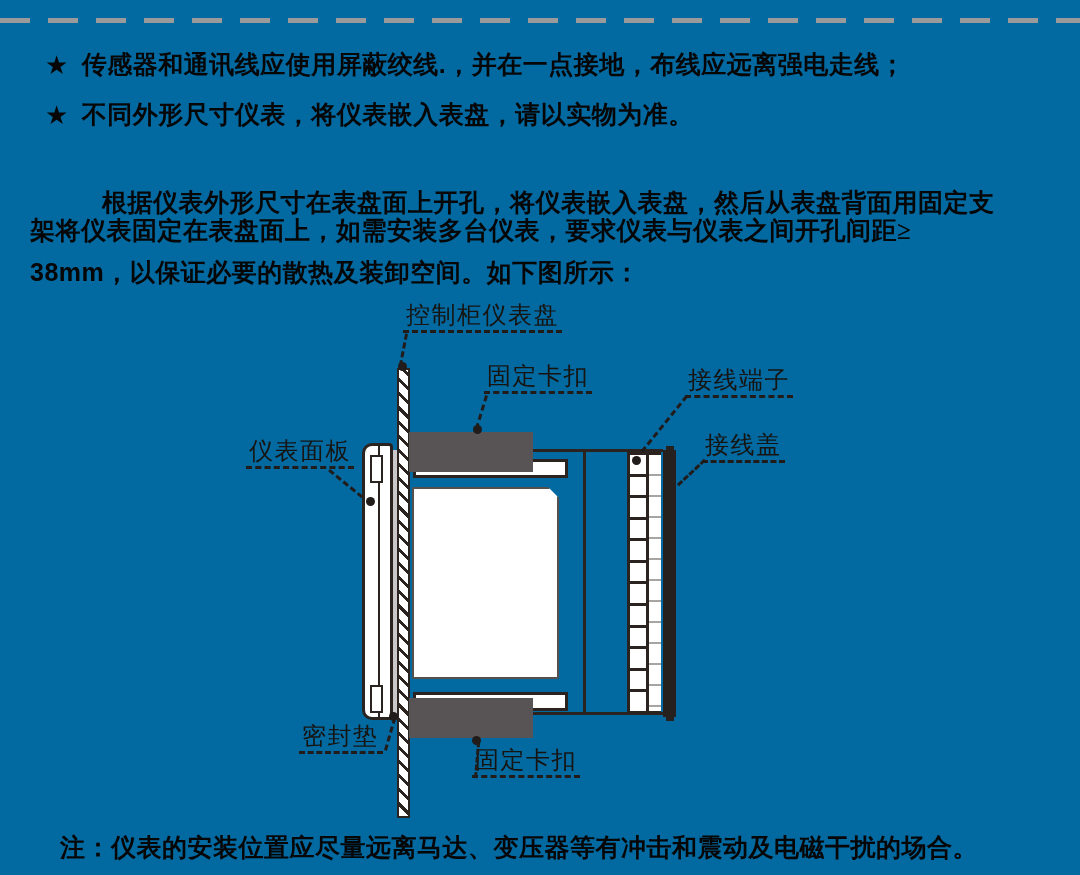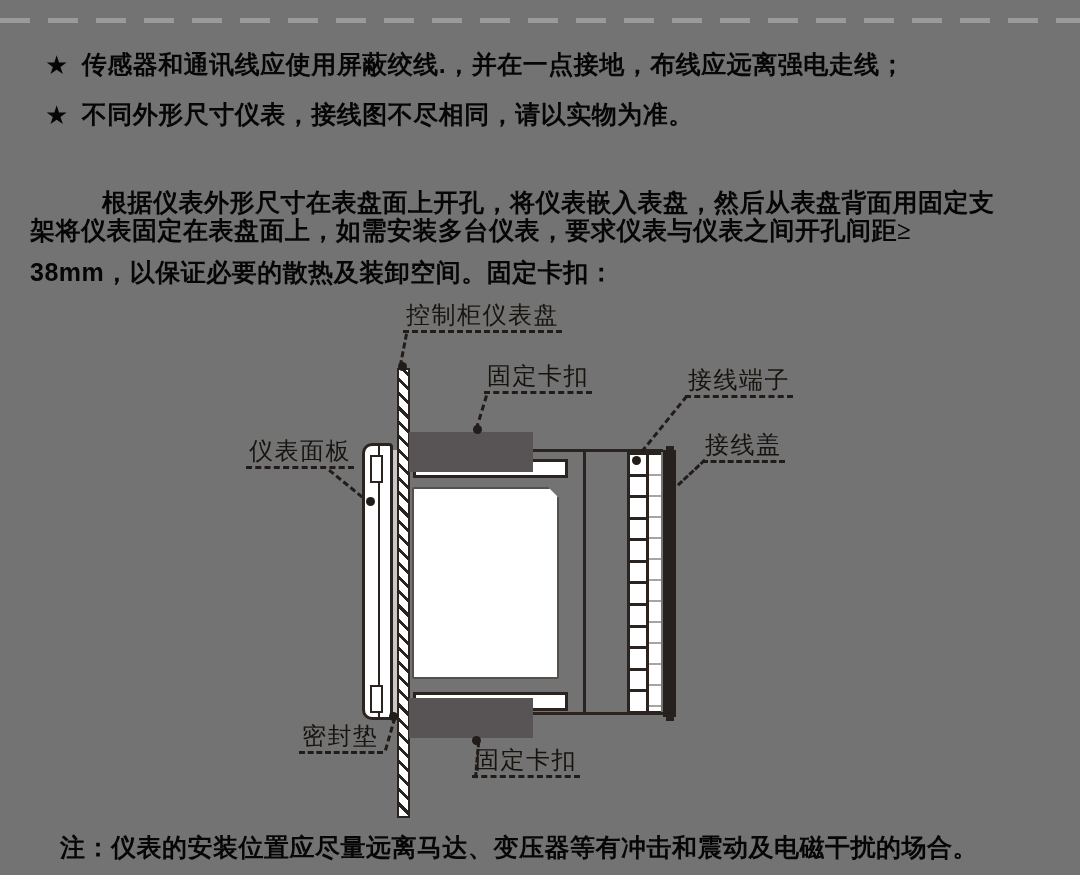--- a/index.html
+++ b/index.html
@@ -1,16 +1,16 @@
 <!DOCTYPE html>
 <html><head>
 <meta charset="utf-8">
 <style>
   html,body{margin:0;padding:0;background:#ffffff;}
-  #screen{position:relative;width:1080px;height:875px;background:#737373;overflow:hidden;
+  #screen{position:relative;width:1080px;height:875px;background:#0369a1;overflow:hidden;
           font-family:"Liberation Sans","DejaVu Sans",sans-serif;color:#0a0a0a;}
 
   
   .page-dash{position:absolute;left:0;top:18px;width:1080px;height:5px;
              background:repeating-linear-gradient(90deg,#9a9a9a 0 30px,transparent 30px 48px);}
 
   
   .tline{position:absolute;white-space:nowrap;font-size:25px;font-weight:600;
          letter-spacing:0.5px;color:#060606;line-height:30px;}
   .star{display:inline-block;font-size:26px;margin-right:13px;transform:translateY(1px);}
@@ -52,26 +52,26 @@
 <body>
 
 <div id="screen">
 
   <div class="page-dash"></div>
 
   <div class="tline" style="left:45px;top:49px;">
     <span class="star">★</span><span>传感器和通讯线应使用屏蔽绞线.，并在一点接地，布线应远离强电走线；</span>
   </div>
   <div class="tline" style="left:45px;top:99px;">
-    <span class="star">★</span><span>不同外形尺寸仪表，接线图不尽相同，请以实物为准。</span>
+    <span class="star">★</span><span>不同外形尺寸仪表，将仪表嵌入表盘，请以实物为准。</span>
   </div>
 
   <div class="tline" style="left:87px;top:187px;margin-left:15px;">根据仪表外形尺寸在表盘面上开孔，将仪表嵌入表盘，然后从表盘背面用固定支</div>
   <div class="tline" style="left:30px;top:216px;font-family:Liberation Serif, serif;">架将仪表固定在表盘面上，如需安装多台仪表，要求仪表与仪表之间开孔间距≥</div>
-  <div class="tline" style="left:30px;top:257px;">38mm，以保证必要的散热及装卸空间。固定卡扣：</div>
+  <div class="tline" style="left:30px;top:257px;">38mm，以保证必要的散热及装卸空间。如下图所示：</div>
 
   <div class="gasket" style="background:#c9c7c8;"></div>
 
   <div class="bezel"></div>
   <div class="bezel-line"></div>
   <div class="bclip" style="top:455px;"></div>
   <div class="bclip" style="top:685px;"></div>
 
   <div class="hatchbar"></div>
 

